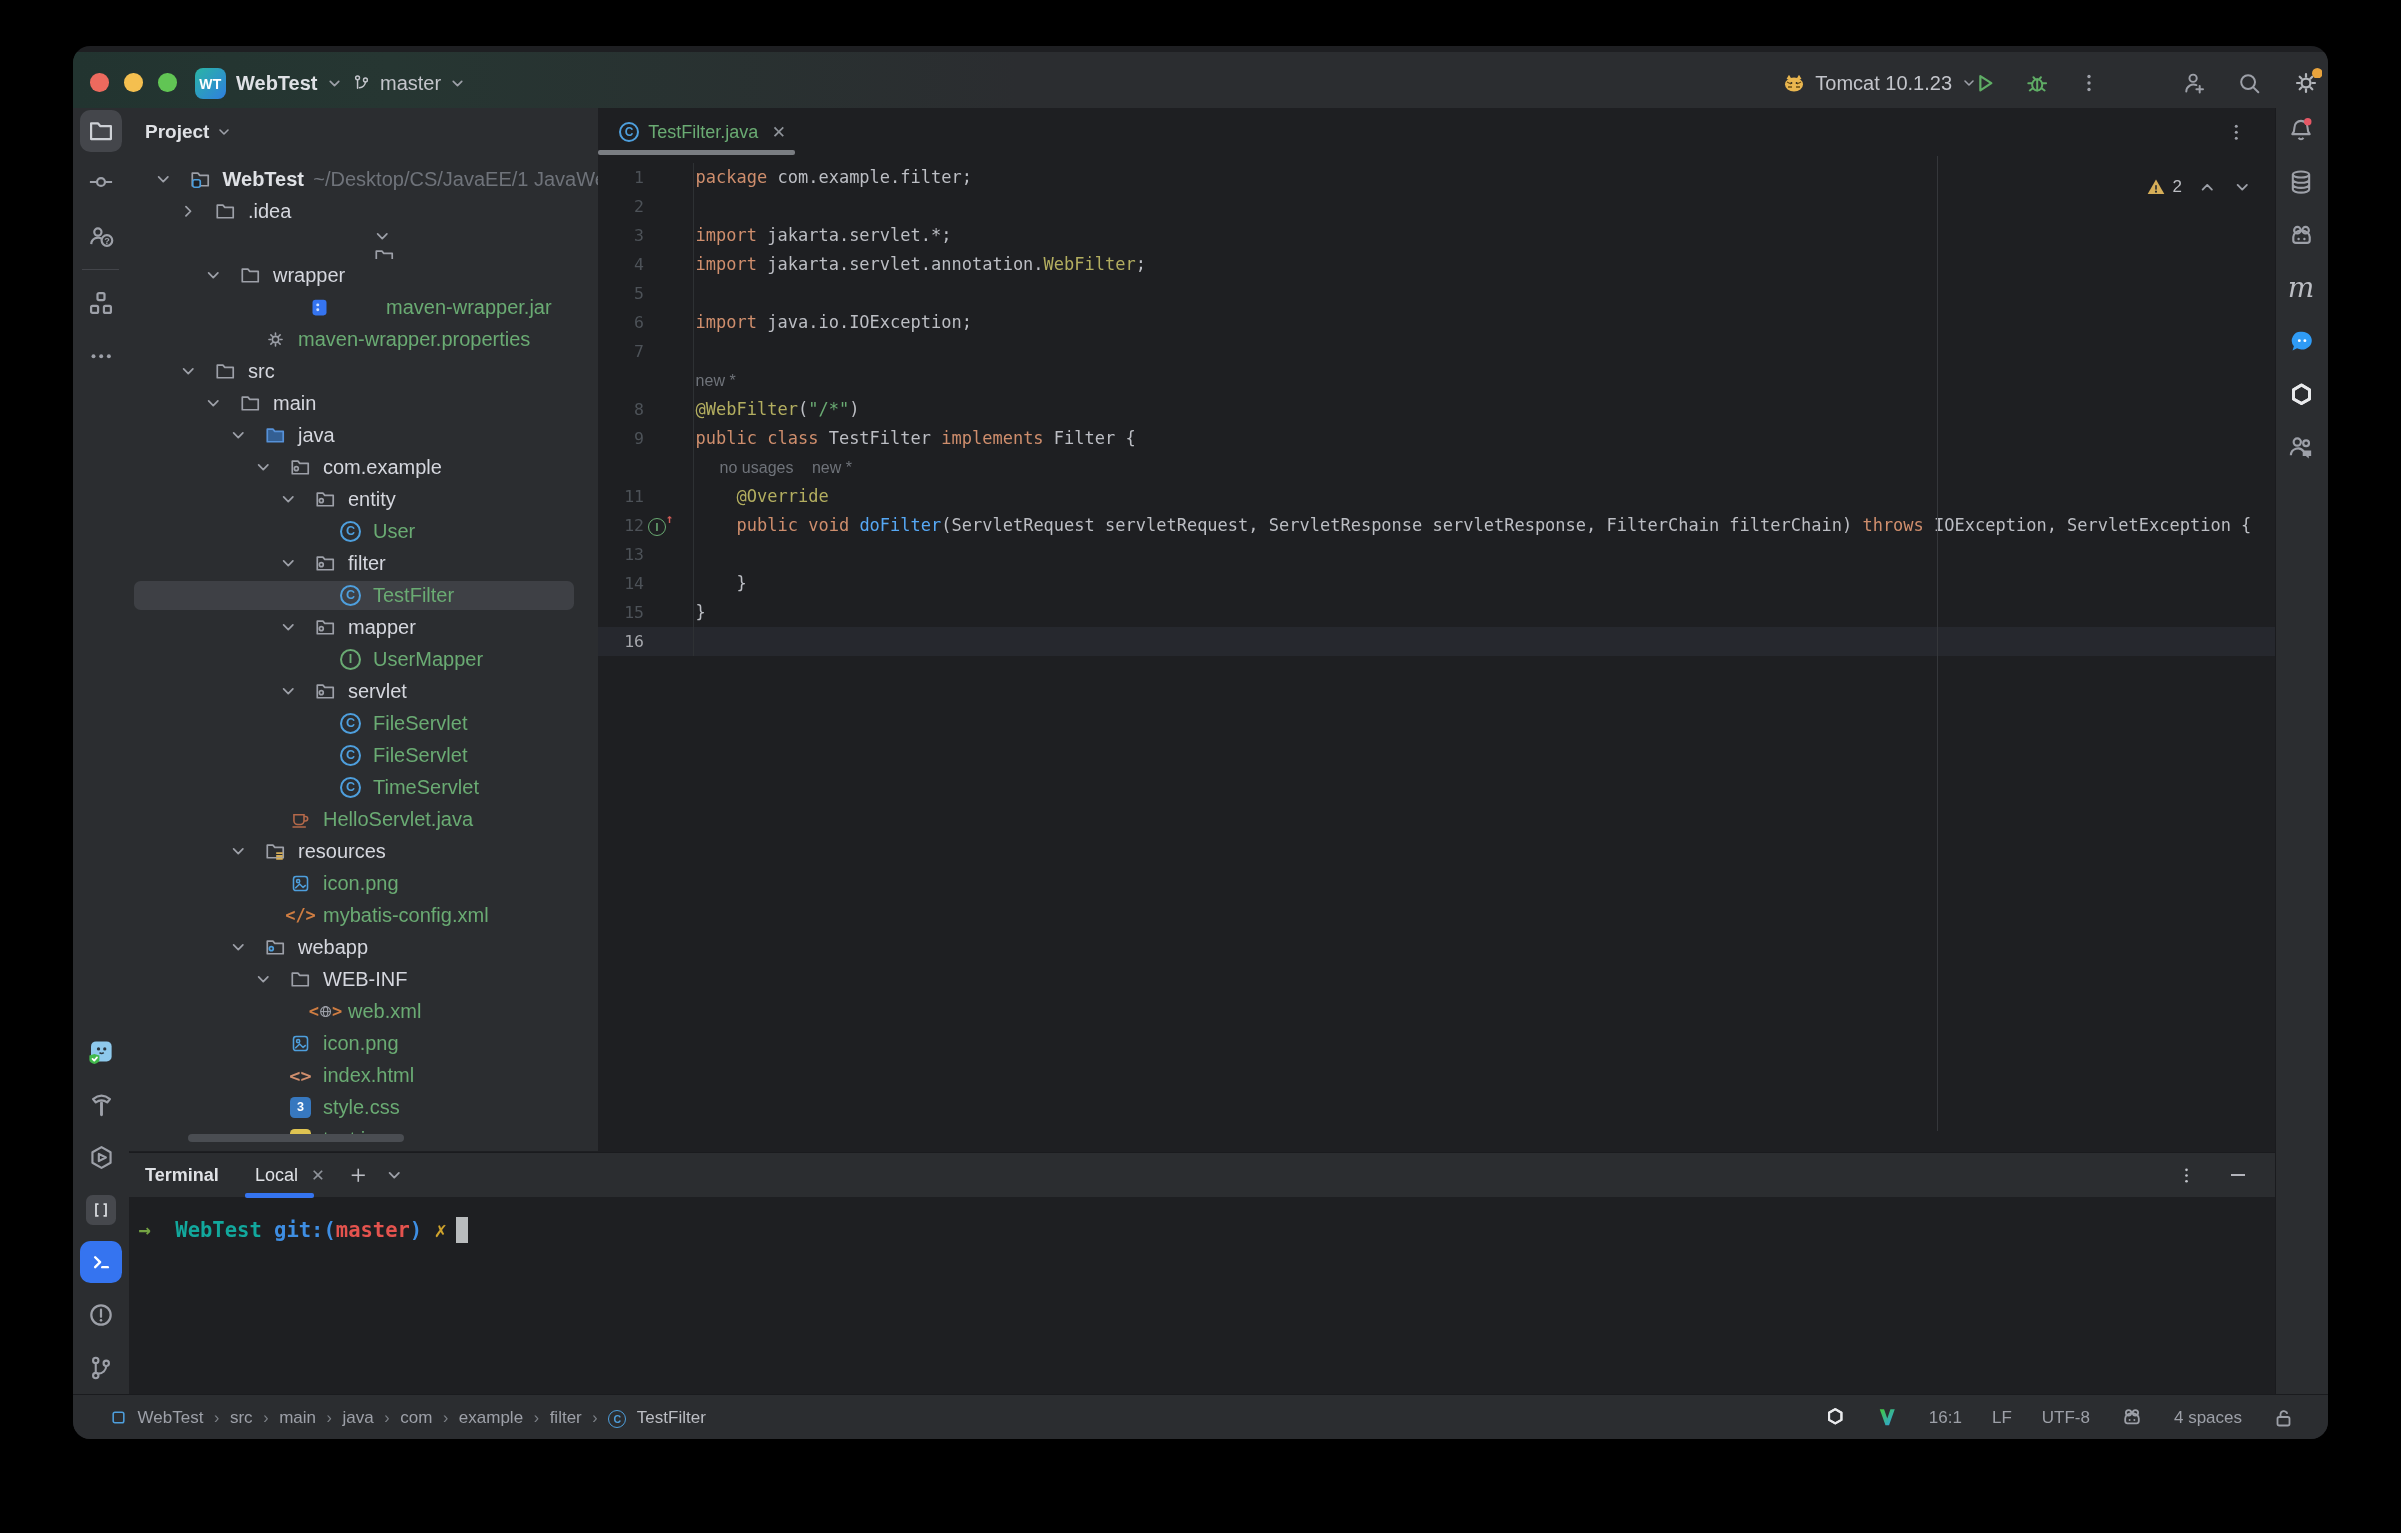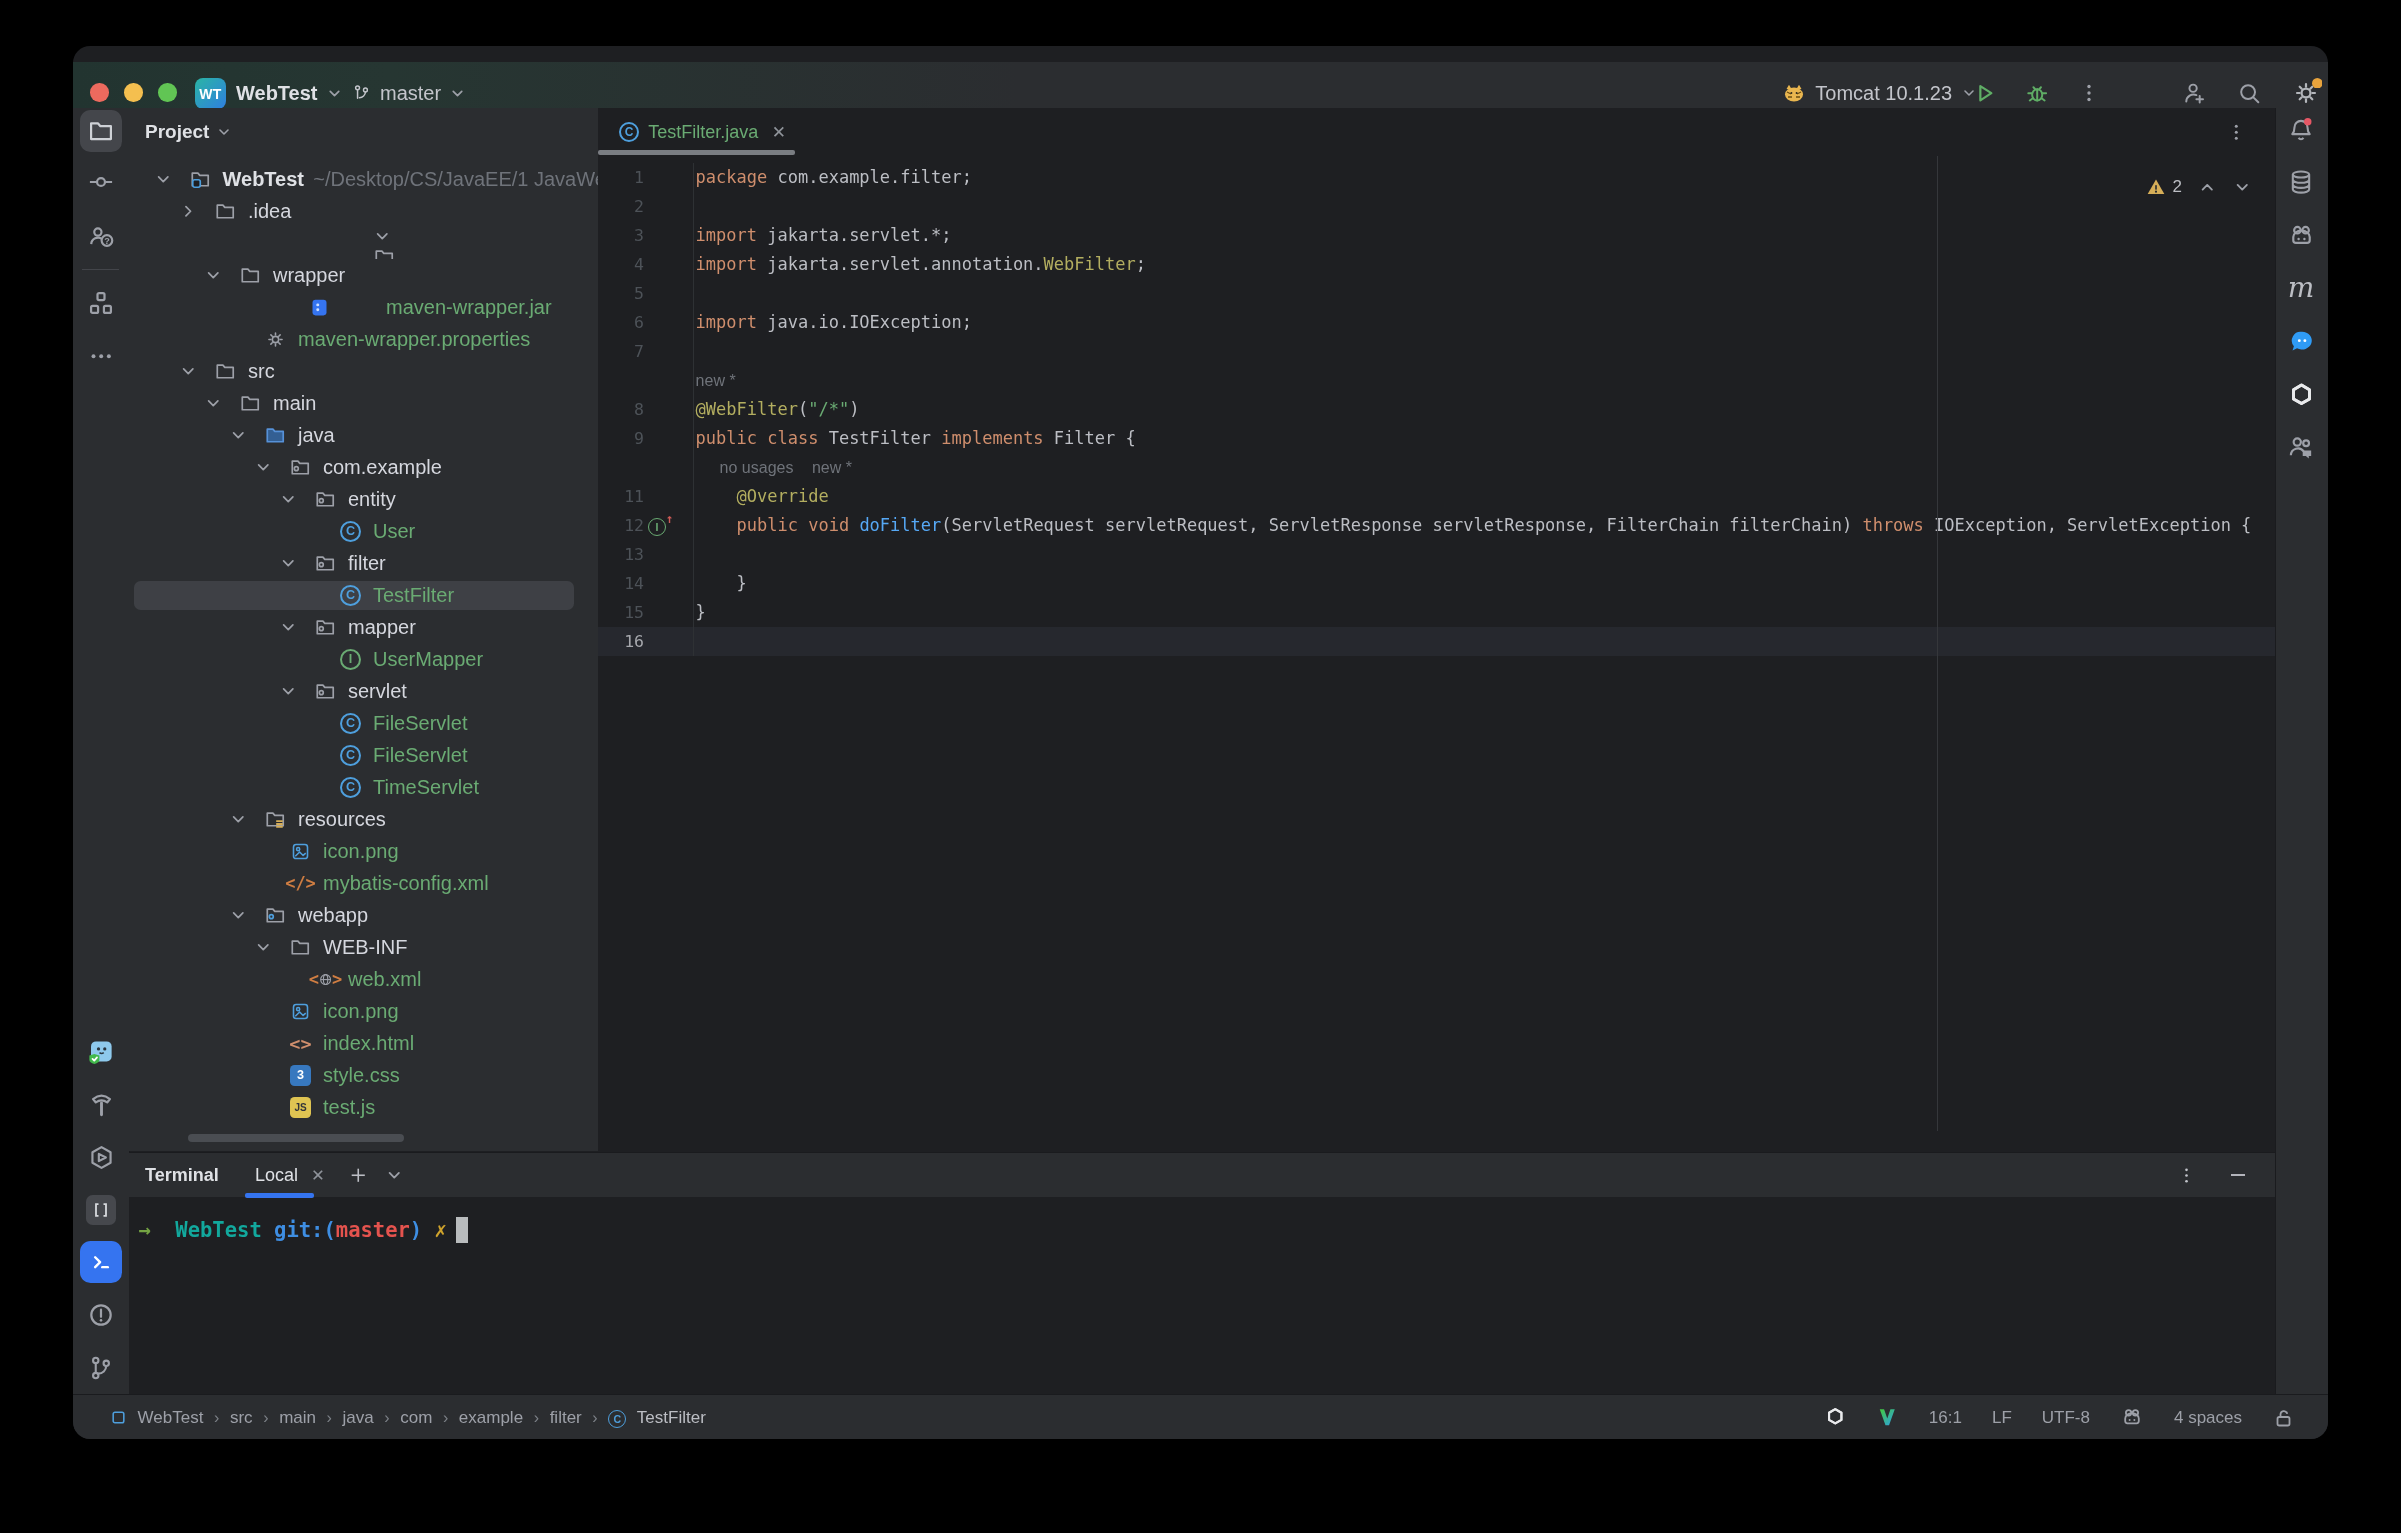--- a/index.html
+++ b/index.html
@@ -1,21 +1,21 @@
 <!DOCTYPE html>
 <html style="font-size:10.6px"><head>
 <meta charset="utf-8">
 <style>
   html,body{margin:0;padding:0;background:#000;}
   .desktop{position:relative;width:2401px;height:1533px;background:#000;overflow:hidden;
            font-family:"Liberation Sans",sans-serif;-webkit-font-smoothing:antialiased;}
   .window{position:absolute;left:73px;top:46px;width:2255px;height:1393px;background:#1e1f22;
           border-radius:17px;overflow:hidden;box-shadow:0 26.4px 79px rgba(0,0,0,.65);}
   
-  .titlebar{position:absolute;left:0;top:16px;width:100%;height:62px;
+  .titlebar{position:absolute;left:0;top:6px;width:100%;height:62px;
             background:linear-gradient(90deg,#223430 0%,#263632 14%,#2b2d30 42%);
             border-bottom:1.3px solid #17181a;display:flex;align-items:center;}
   .tl{position:absolute;top:21px;width:18.5px;height:18.5px;border-radius:50%;}
   .tl.r{left:17px;background:#ec6a5e}.tl.y{left:51px;background:#f4bf4f}.tl.g{left:85px;background:#61c554}
   .wt-badge{position:absolute;left:122px;top:16px;width:31px;height:31px;border-radius:8px;
             background:linear-gradient(135deg,#2ab5a5,#2f7fe0);color:#fff;font-weight:bold;font-size:14px;
             display:flex;align-items:center;justify-content:center;letter-spacing:0.3px;}
   .tb-item{position:absolute;top:0;height:62px;display:flex;align-items:center;gap:8px;color:#dfe1e5;}
   .tb-text{font-size:20px;font-weight:600;}
   .tb-text.dim{font-weight:400;color:#c3c5cb;}
@@ -511,20 +511,31 @@
             </span>
             <span class="tlabel vcs">FileServlet</span>
           </div>
           <div class="trow" style="padding-left: 175px;">
             <span class="tchev"></span>
             <span class="ticon">
               <span class="circ">C</span>
             </span>
             <span class="tlabel vcs">TimeServlet</span>
           </div>
+          <div class="trow" style="padding-left: 125px;">
+            <span class="tchev"></span>
+            <span class="ticon">
+              <svg width="21" height="21" viewBox="0 0 24 24" fill="none" stroke="#b5694a" stroke-width="1.8">
+                <path d="M4.5 6.5 H16 v7 a4.3 4.3 0 0 1 -4.3 4.3 H8.8 A4.3 4.3 0 0 1 4.5 13.5 Z"></path>
+                <path d="M16 8.5 h1.6 a2.6 2.6 0 0 1 0 5.2 H16"></path>
+                <path d="M3.5 20.5 h14" stroke-linecap="round"></path>
+              </svg>
+            </span>
+            <span class="tlabel vcs">HelloServlet.java</span>
+          </div>
           <div class="trow" style="padding-left: 100px;">
             <span class="tchev">
               <svg width="18.5" height="18.5" viewBox="0 0 16 16">
                 <polyline points="4,6 8,10 12,6" fill="none" stroke="#9da0a8" stroke-width="1.5" stroke-linecap="round" stroke-linejoin="round"></polyline>
               </svg>
             </span>
             <span class="ticon">
               <svg width="22.5" height="22.5" viewBox="0 0 24 24">
                 <path d="M3.5 5.5 h6 l2 2.4 H20.5 v11 H3.5 Z" fill="none" stroke="#9da0a8" stroke-width="1.8" stroke-linejoin="round"></path>
                 <path d="M13 14 h7 M13 17 h7 M13 20 h7" stroke="#d6ae58" stroke-width="2"></path>

